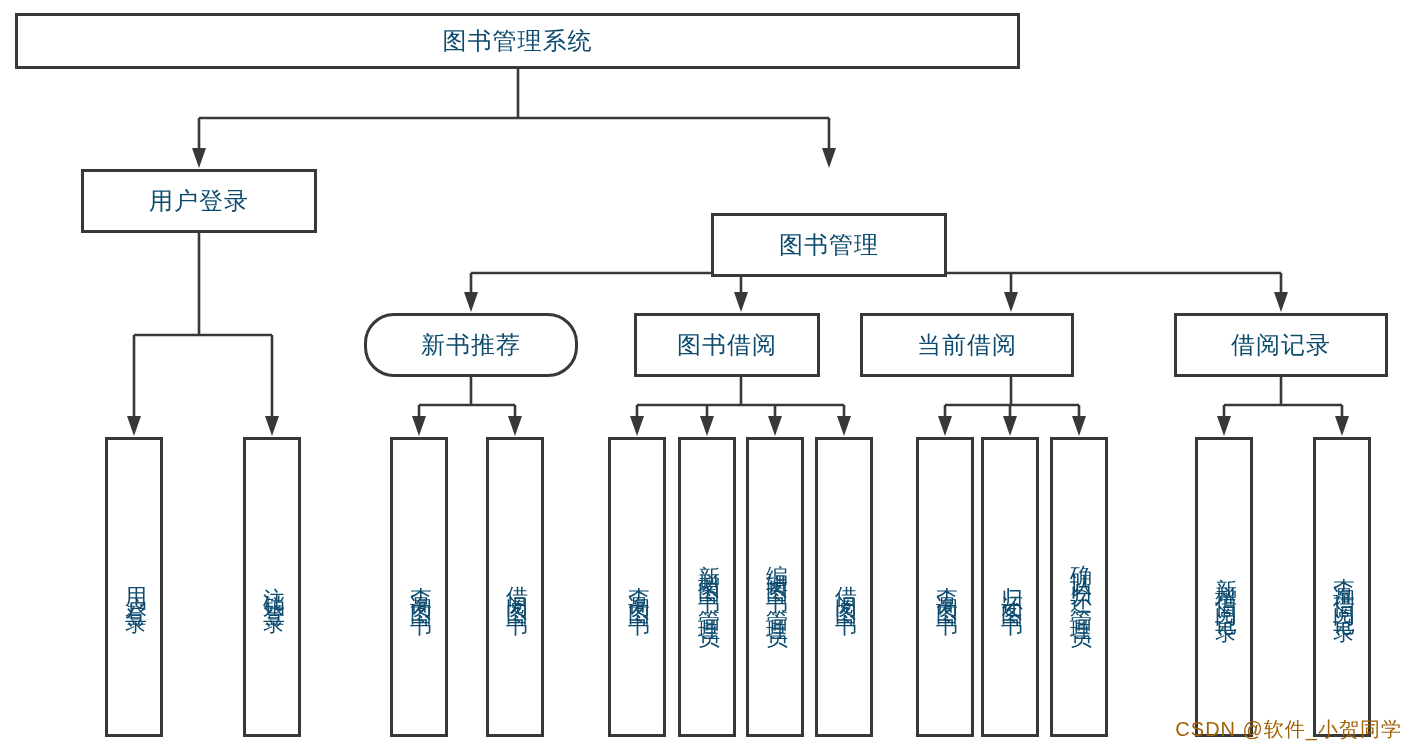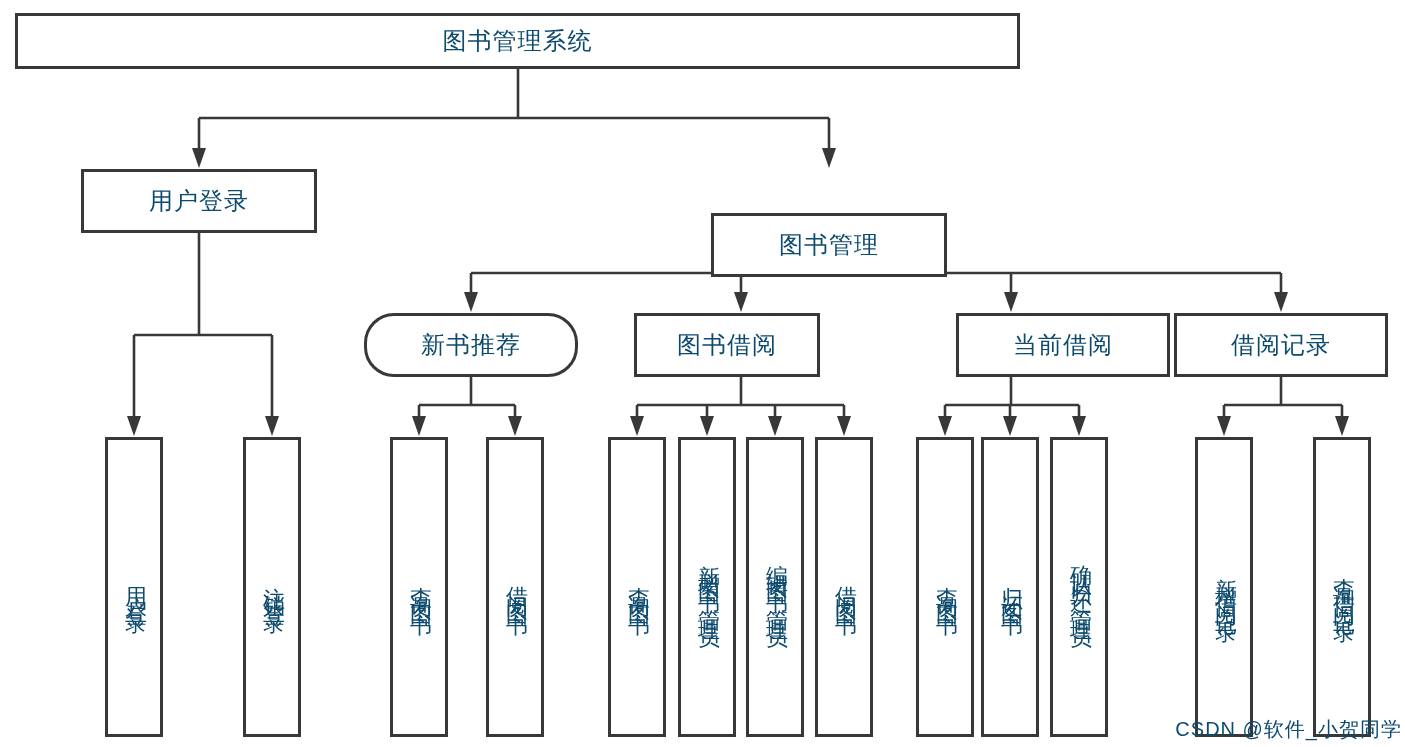--- a/index.html
+++ b/index.html
@@ -33,21 +33,21 @@
     text-orientation: mixed;
     font-size: 22px;
     letter-spacing: 9px;
     line-height: 1.1;
   }
   .watermark {
     position: absolute;
     top: 716px;
     right: 3px;
     font-size: 20px;
-    color: #0c4a6e;
+    color: #a16207;
     letter-spacing: 1px;
     white-space: nowrap;
     z-index: 5;
   }
 </style>
 </head>
 <body>
 
 <div class="canvas">
 
@@ -101,21 +101,21 @@
   <div class="box hbox" style="left:711px; top:169px; width:236px; height:64px;margin-top:44px;">
     <span>图书管理</span>
   </div>
 
   <div class="box hbox" style="left:364px; top:313px; width:214px; height:64px;border-radius:30px;">
     <span>新书推荐</span>
   </div>
   <div class="box hbox" style="left:634px; top:313px; width:186px; height:64px;">
     <span>图书借阅</span>
   </div>
-  <div class="box hbox" style="left:956px; top:313px; width:214px; height:64px;">
+  <div class="box hbox" style="left:860px; top:313px; width:214px; height:64px;">
     <span>当前借阅</span>
   </div>
   <div class="box hbox" style="left:1174px; top:313px; width:214px; height:64px;">
     <span>借阅记录</span>
   </div>
 
   <div class="box vbox" style="left:105px; top:437px; width:58px; height:300px;">
     <span>用户登录</span>
   </div>
   <div class="box vbox" style="left:243px; top:437px; width:58px; height:300px;">

